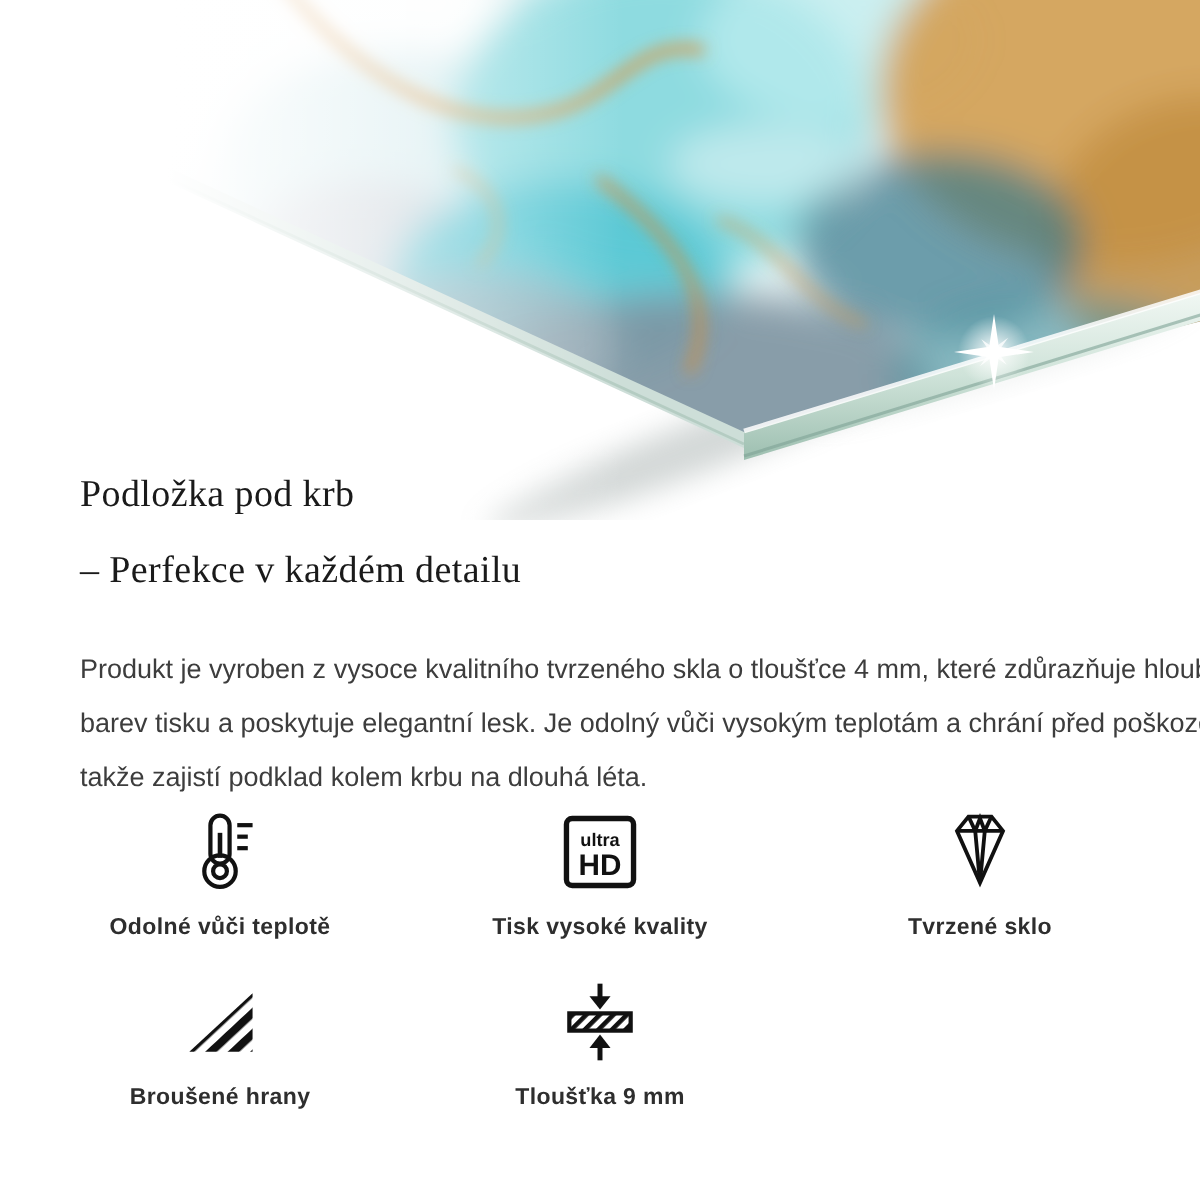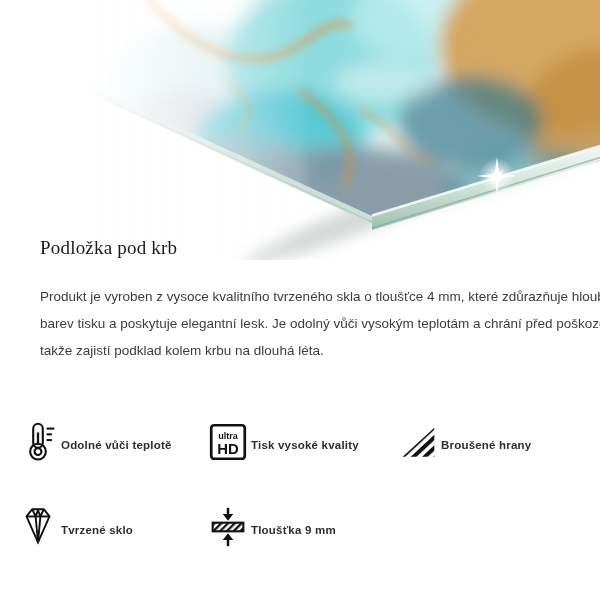--- a/index.html
+++ b/index.html
@@ -13,21 +13,21 @@
     font-family:"Liberation Serif", serif;
     font-size:19px;line-height:38px;color:#1a1a1a;font-weight:400;
     letter-spacing:.2px;
   }
   .paragraph{margin-top:16px;font-size:13.5px;line-height:27px;color:#3d3d3d;}
   .paragraph .pline{white-space:nowrap;}
   .features{
     position:absolute;left:15px;top:397px;width:570px;z-index:2;
     display:grid;grid-template-columns:190px 190px 190px;grid-auto-rows:85px;
   }
-  .feature{display:flex;flex-direction:row;align-items:center;justify-content:flex-start;padding-top:4px;}
+  .feature{display:flex;flex-direction:column;align-items:center;justify-content:flex-start;padding-top:4px;}
   .icon-box{height:50px;display:flex;align-items:center;justify-content:center;}
   .feature-label{margin-top:7px;font-size:11.5px;color:#2e2e2e;letter-spacing:.2px;font-weight:bold;}
   .ultra-text{font-family:"Liberation Sans",sans-serif;font-weight:bold;fill:#111;}
 </style>
 </head>
 <body>
 
 <svg class="hero" viewBox="0 0 600 260" xmlns="http://www.w3.org/2000/svg">
   <defs>
     <filter id="blurBig" x="-50%" y="-50%" width="200%" height="200%">
@@ -102,20 +102,21 @@
   <g>
     <circle cx="497" cy="176" r="18" fill="url(#sparkGlow)"></circle>
     <path d="M497,157 L499.4,173.4 L517,176 L499.4,178.6 L497,195 L494.6,178.6 L477,176 L494.6,173.4 Z" fill="#ffffff"></path>
     <path d="M497,166 L498.4,174.6 L506,176 L498.4,177.4 L497,186 L495.6,177.4 L488,176 L495.6,174.6 Z" fill="#ffffff" opacity="0.8" transform="rotate(45 497 176)"></path>
   </g>
 </svg>
 
 <div class="content">
   <div class="title">
     <div>Podložka pod krb</div>
+    <div>– Perfekce v každém detailu</div>
   </div>
   <div class="paragraph">
     <div class="pline">Produkt je vyroben z vysoce kvalitního tvrzeného skla o tloušťce 4 mm, které zdůrazňuje hloubku</div>
     <div class="pline">barev tisku a poskytuje elegantní lesk. Je odolný vůči vysokým teplotám a chrání před poškozením,</div>
     <div class="pline">takže zajistí podklad kolem krbu na dlouhá léta.</div>
   </div>
 </div>
 
 <div class="features">
 
@@ -144,43 +145,43 @@
         <text x="24" y="36" text-anchor="middle" class="ultra-text" font-size="15.5">HD</text>
       </svg>
     </div>
     <div class="feature-label">Tisk vysoké kvality</div>
   </div>
 
 
   <div class="feature">
     <div class="icon-box">
       <svg width="46" height="46" viewBox="0 0 48 48">
+        <g fill="none" stroke="#111" stroke-width="2" stroke-linejoin="miter">
+          <path d="M12,13 L18,5.5 L30,5.5 L36,13 L24,40 Z"></path>
+          <path d="M12,13 L36,13"></path>
+          <path d="M18,5.5 L21.5,13 L24,6.5 L26.5,13 L30,5.5"></path>
+          <path d="M21.5,13 L24,40 L26.5,13"></path>
+        </g>
+      </svg>
+    </div>
+    <div class="feature-label">Tvrzené sklo</div>
+  </div>
+
+  <div class="feature">
+    <div class="icon-box">
+      <svg width="46" height="46" viewBox="0 0 48 48">
         <defs>
           <pattern id="hatchBig" patternUnits="userSpaceOnUse" width="8" height="8" patternTransform="rotate(-43)">
             <rect x="0" y="0" width="8" height="4.2" fill="#111"></rect>
           </pattern>
         </defs>
         <path d="M8,39.5 L41,39.5 L41,9 Z" fill="url(#hatchBig)"></path>
       </svg>
     </div>
     <div class="feature-label">Broušené hrany</div>
-  </div>
-
-  <div class="feature">
-    <div class="icon-box">
-      <svg width="46" height="46" viewBox="0 0 48 48">
-        <g fill="none" stroke="#111" stroke-width="2" stroke-linejoin="miter">
-          <path d="M12,13 L18,5.5 L30,5.5 L36,13 L24,40 Z"></path>
-          <path d="M12,13 L36,13"></path>
-          <path d="M18,5.5 L21.5,13 L24,6.5 L26.5,13 L30,5.5"></path>
-          <path d="M21.5,13 L24,40 L26.5,13"></path>
-        </g>
-      </svg>
-    </div>
-    <div class="feature-label">Tvrzené sklo</div>
   </div>
 
   <div class="feature">
     <div class="icon-box">
       <svg width="46" height="46" viewBox="0 0 48 48">
         <defs>
           <pattern id="hatchThin" patternUnits="userSpaceOnUse" width="5" height="5" patternTransform="rotate(-45)">
             <rect x="0" y="0" width="5" height="2.4" fill="#111"></rect>
           </pattern>
         </defs>

